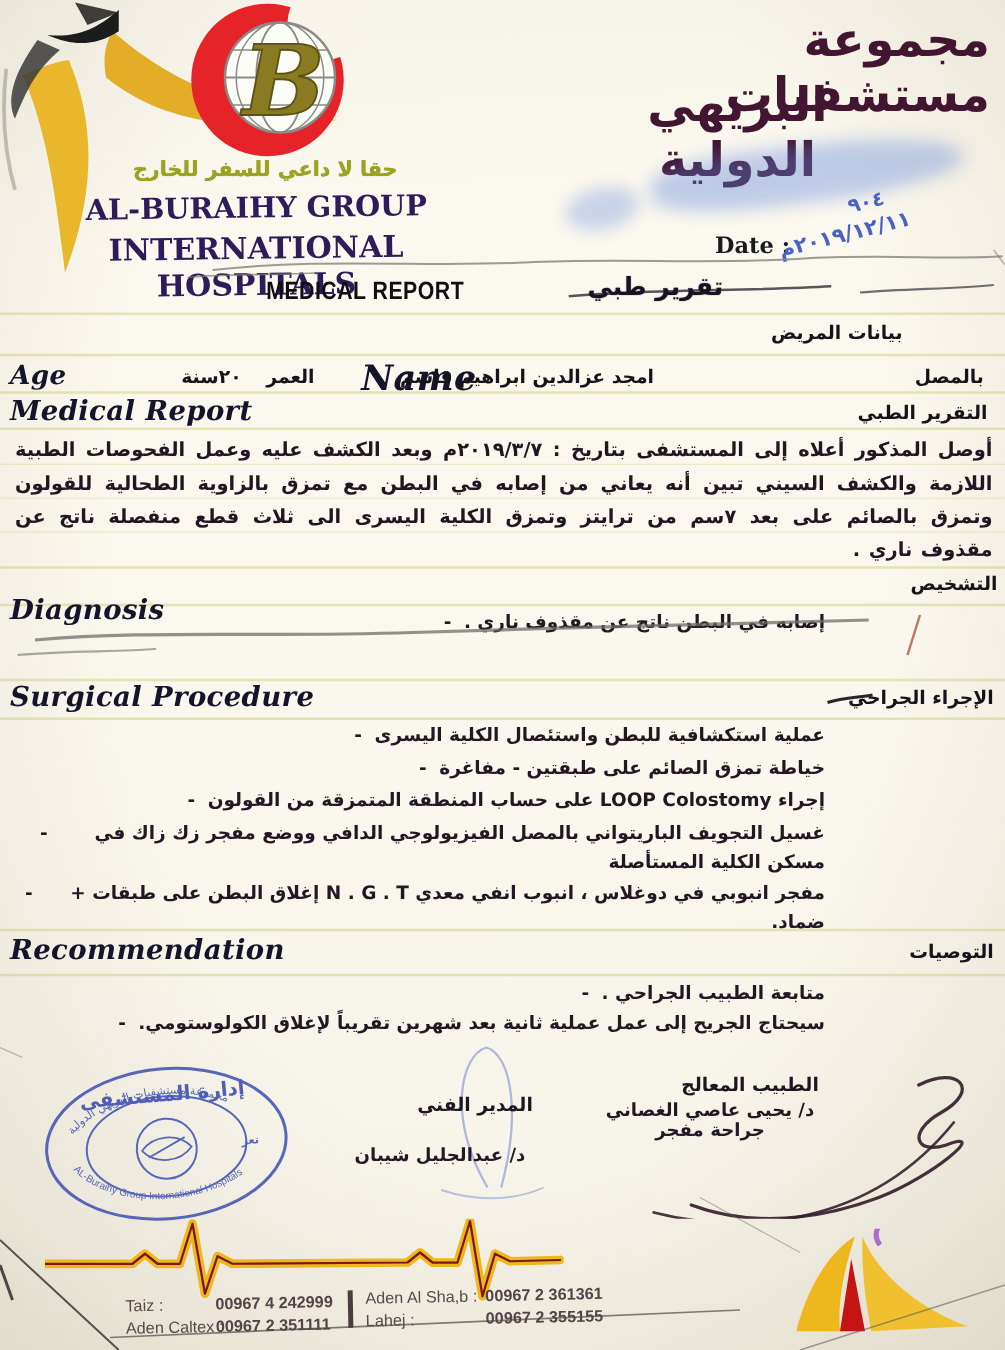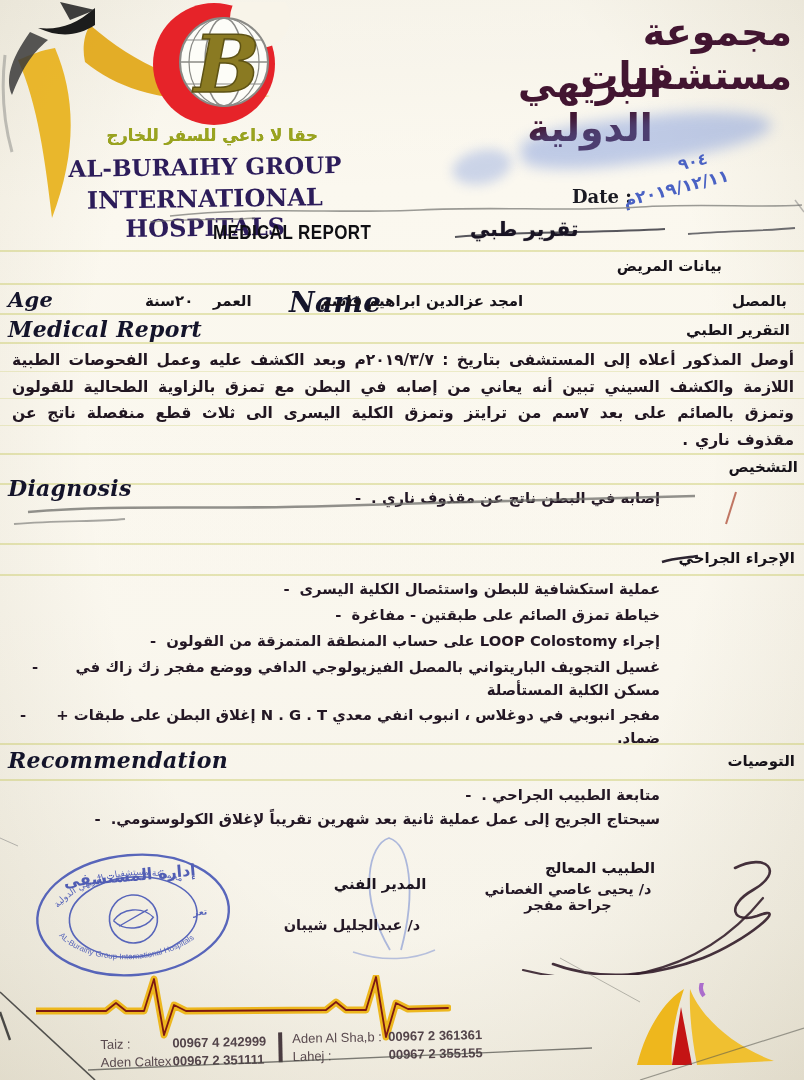--- a/index.html
+++ b/index.html
@@ -115,20 +115,21 @@
   <div class="abs bullet" style="right:144px;top:486px;max-width:560px;">
     <span class="dash">-</span>
     <span>إصابه في البطن ناتج عن مقذوف ناري .</span>
   </div>
   <svg class="abs" style="left:0;top:490px" width="740" height="45" viewBox="0 0 740 45">
     <path d="M 28,22 C 120,14 210,20 330,16 C 450,12 560,10 695,6" stroke="#6e6e6a" stroke-width="2.6" fill="none" opacity="0.75"></path>
     <path d="M 14,34 C 60,30 95,32 125,29" stroke="#7a7a76" stroke-width="1.8" fill="none" opacity="0.65"></path>
     <path d="M 736,2 L 726,34" stroke="#a8402a" stroke-width="2" fill="none" opacity="0.7"></path>
   </svg>
 
+  <div class="abs sec-en" style="left:8px;top:545px;">Surgical Procedure</div>
   <div class="abs sec-ar" style="right:9px;top:549px;">الإجراء الجراحي</div>
   <svg class="abs" style="left:660px;top:552px" width="40" height="14" viewBox="0 0 40 14">
     <path d="M 2,10 C 14,6 26,6 38,4" stroke="#2c2430" stroke-width="2.4" fill="none"></path>
   </svg>
 
   <div class="abs bullet" style="right:144px;top:577px;max-width:640px;">
     <span class="dash">-</span>
       <span>عملية استكشافية للبطن واستئصال الكلية اليسرى</span>
   </div>
   <div class="abs bullet" style="right:144px;top:603px;max-width:640px;">

